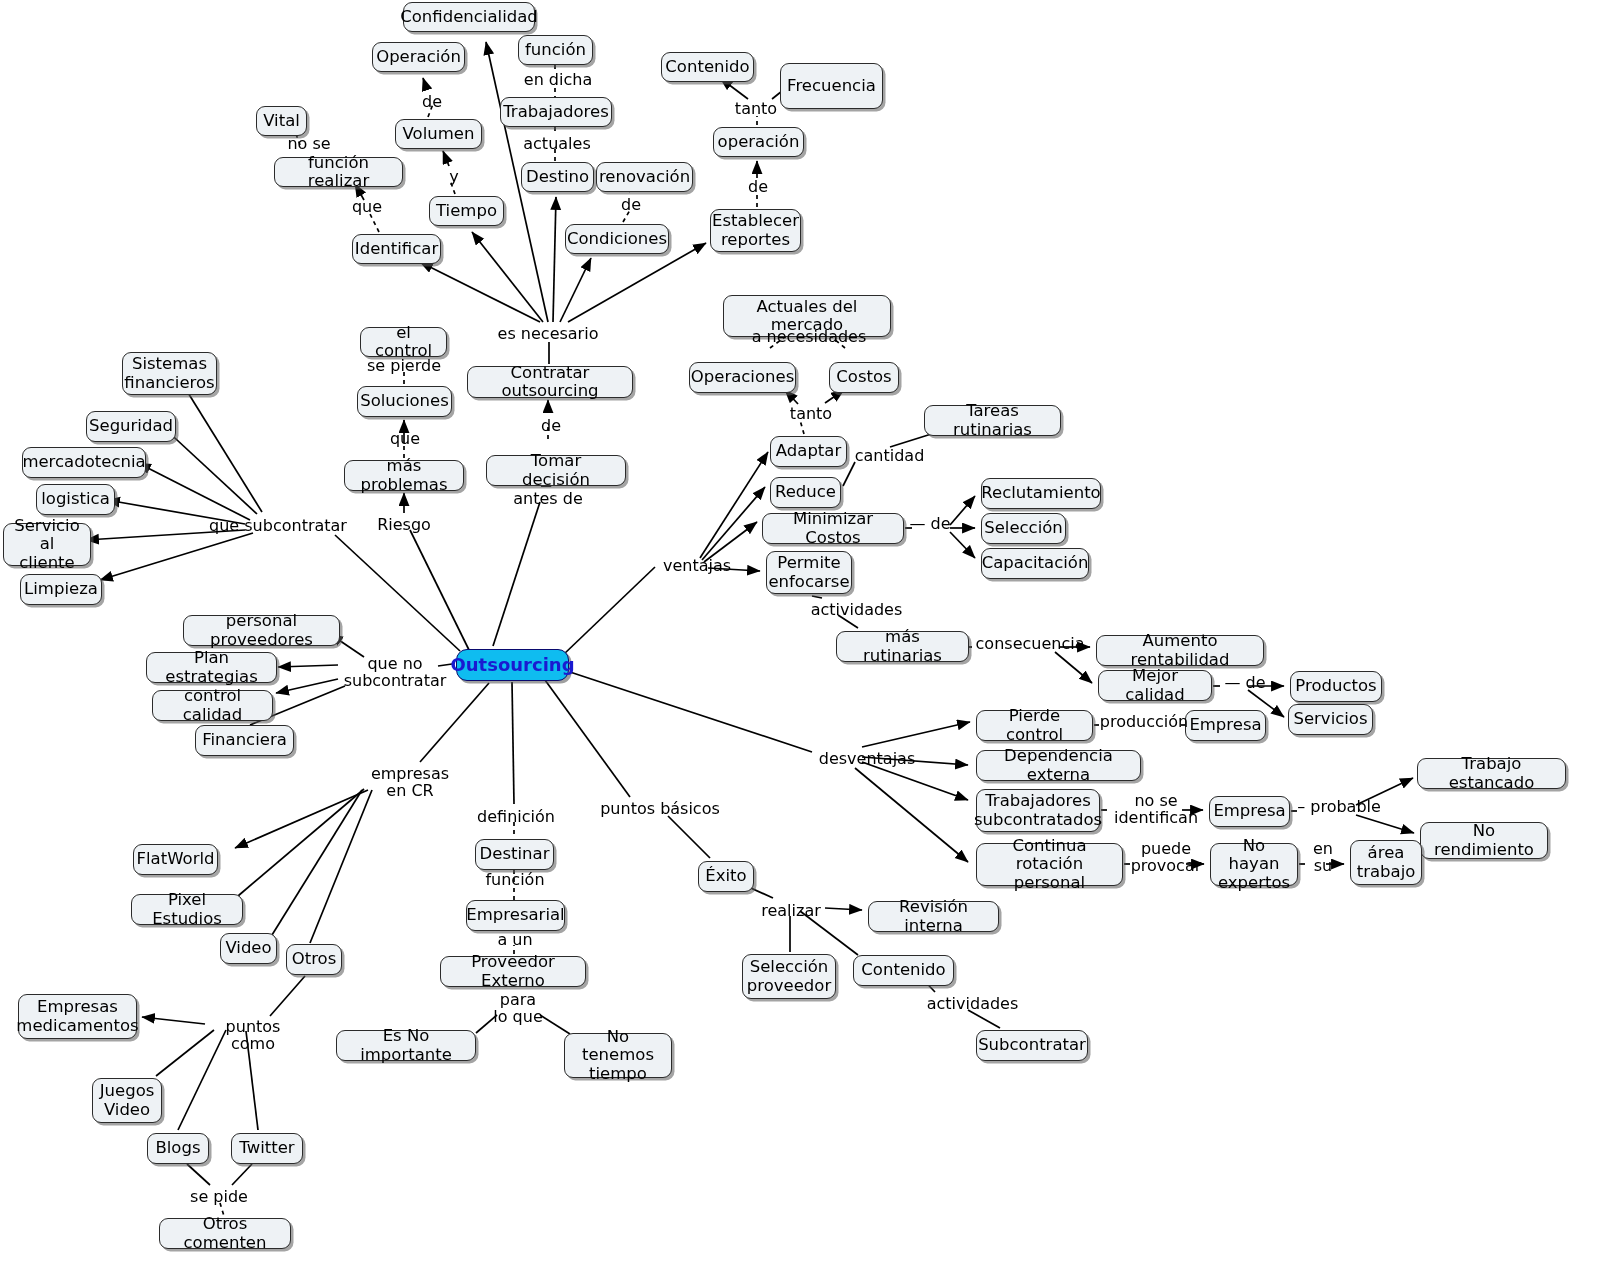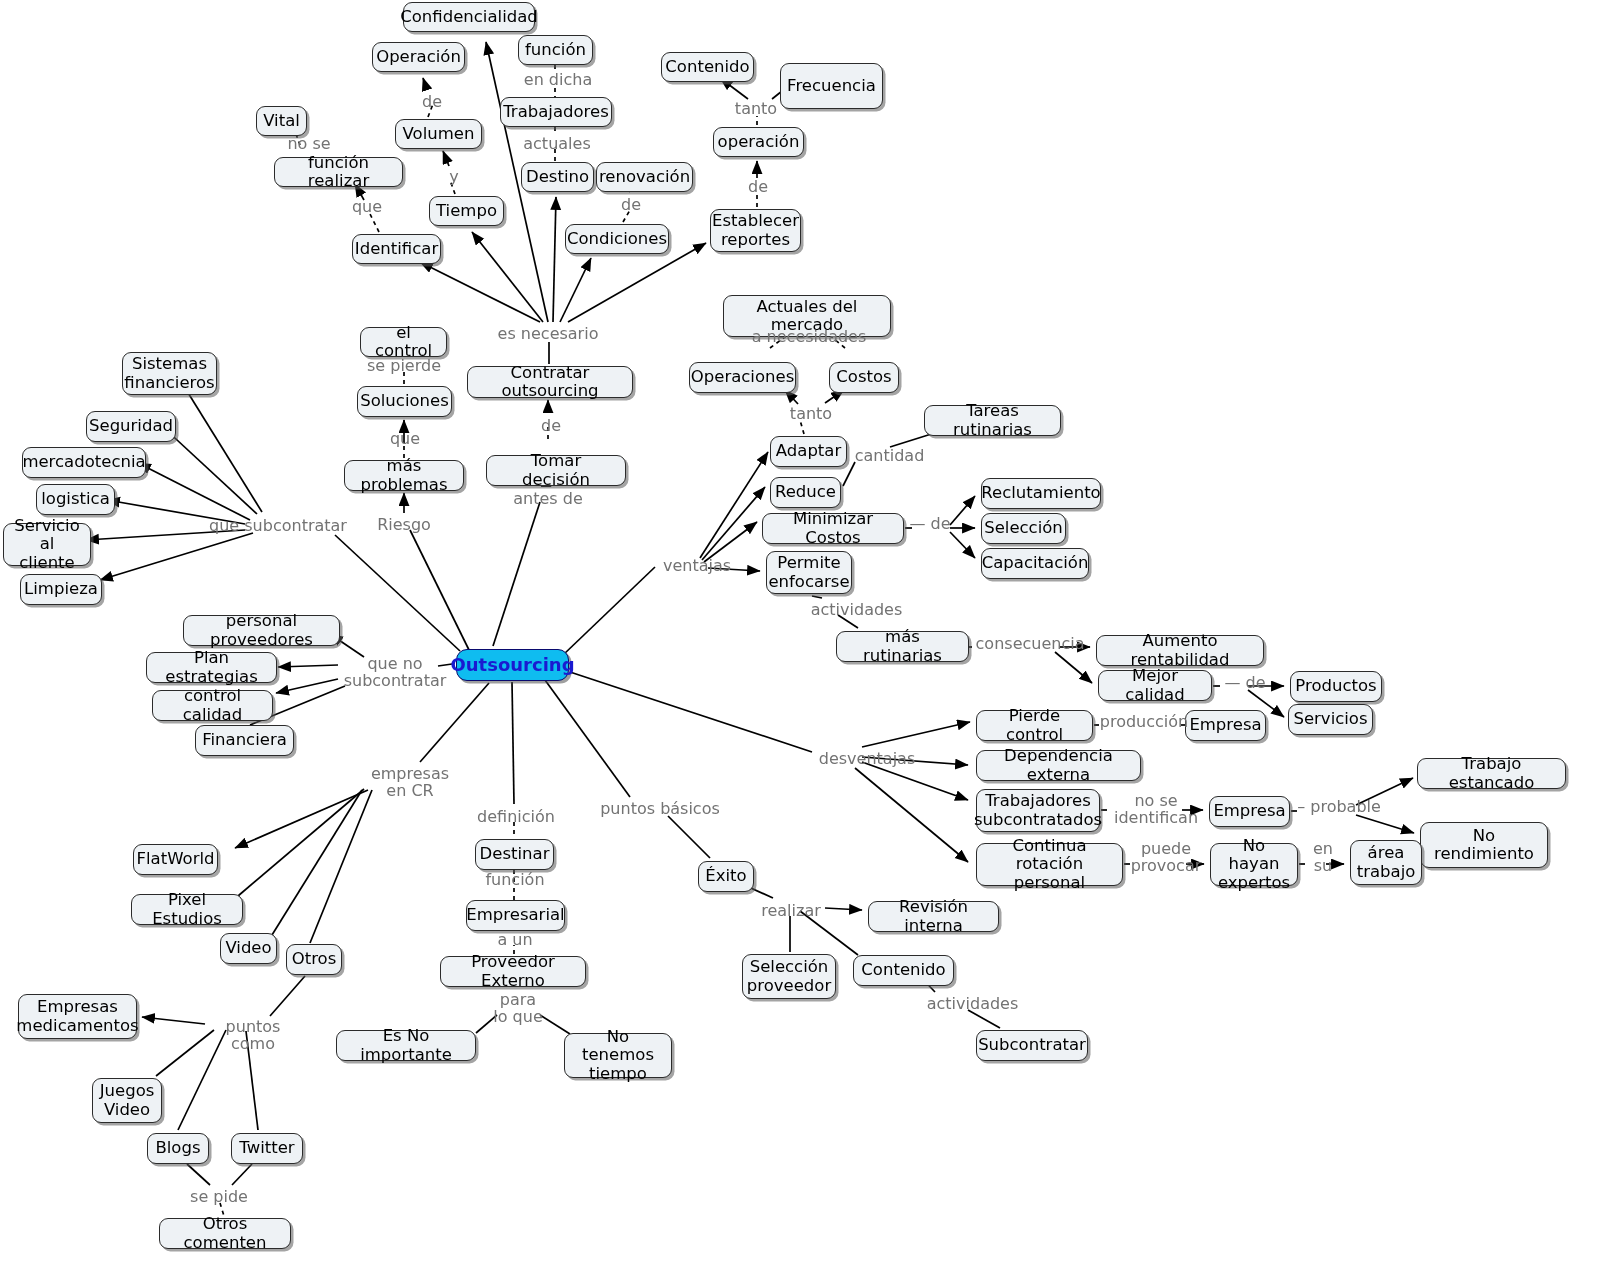--- a/index.html
+++ b/index.html
@@ -28,21 +28,21 @@
     background:#0fbcf0;
     border:1.5px solid #0a0a6e;
     color:#1a1ad0;
     font-weight:bold;
     font-size:18px;
     border-radius:11px;
     box-shadow:2.5px 2.5px 0 rgba(80,80,80,0.55);
   }
   .link{
     position:absolute;
-    color:#737373;
+    color:#000000;
     font-size:16px;
     line-height:1.08;
     text-align:center;
     white-space:pre-line;
     background:transparent;
     z-index:6;
   }
 </style>
 </head>
 <body>
@@ -272,21 +272,21 @@
   <div class="node" style="left:1290px;top:671px;width:92px;height:31px">Productos</div>
   <div class="node" style="left:976px;top:710px;width:117px;height:31px">Pierde control</div>
   <div class="node" style="left:1185px;top:710px;width:81px;height:31px">Empresa</div>
   <div class="node" style="left:1288px;top:704px;width:85px;height:31px">Servicios</div>
   <div class="node" style="left:195px;top:725px;width:99px;height:31px">Financiera</div>
   <div class="node" style="left:976px;top:750px;width:165px;height:31px">Dependencia externa</div>
   <div class="node" style="left:1417px;top:758px;width:149px;height:31px">Trabajo estancado</div>
   <div class="node" style="left:976px;top:789px;width:124px;height:43px">Trabajadores
 subcontratados</div>
   <div class="node" style="left:1209px;top:796px;width:81px;height:31px">Empresa</div>
-  <div class="node" style="left:1420px;top:822px;width:128px;height:46px">No rendimiento</div>
+  <div class="node" style="left:1420px;top:822px;width:128px;height:37px">No rendimiento</div>
   <div class="node" style="left:133px;top:844px;width:85px;height:31px">FlatWorld</div>
   <div class="node" style="left:976px;top:843px;width:147px;height:43px">Continua rotación
 personal</div>
   <div class="node" style="left:1210px;top:843px;width:88px;height:43px">No hayan
 expertos</div>
   <div class="node" style="left:1350px;top:840px;width:72px;height:45px">área
 trabajo</div>
   <div class="node" style="left:475px;top:839px;width:79px;height:31px">Destinar</div>
   <div class="node" style="left:698px;top:861px;width:56px;height:31px">Éxito</div>
   <div class="node" style="left:131px;top:894px;width:112px;height:31px">Pixel Estudios</div>

